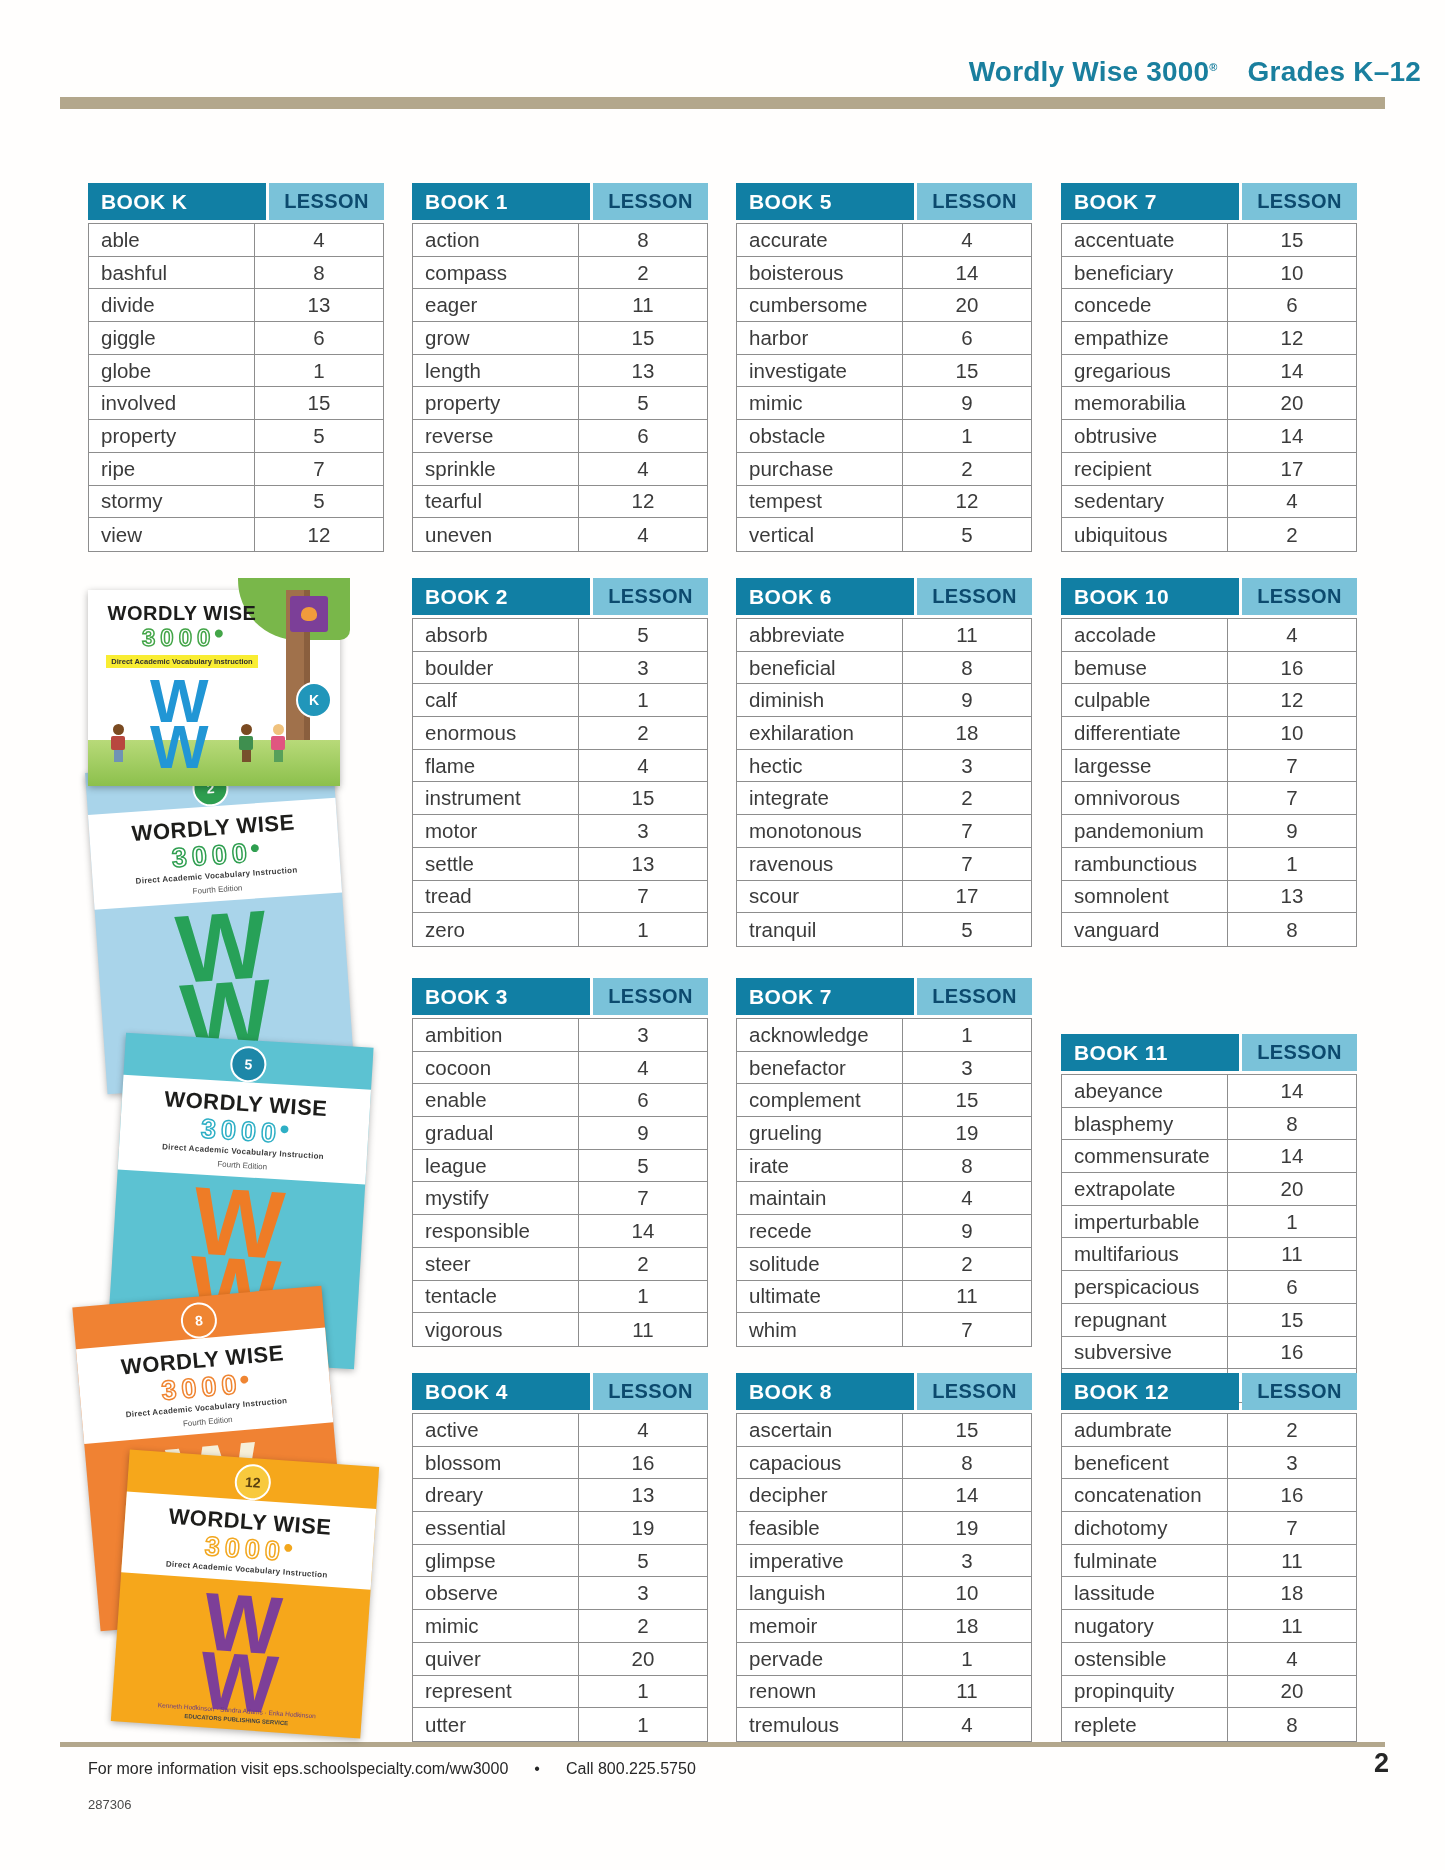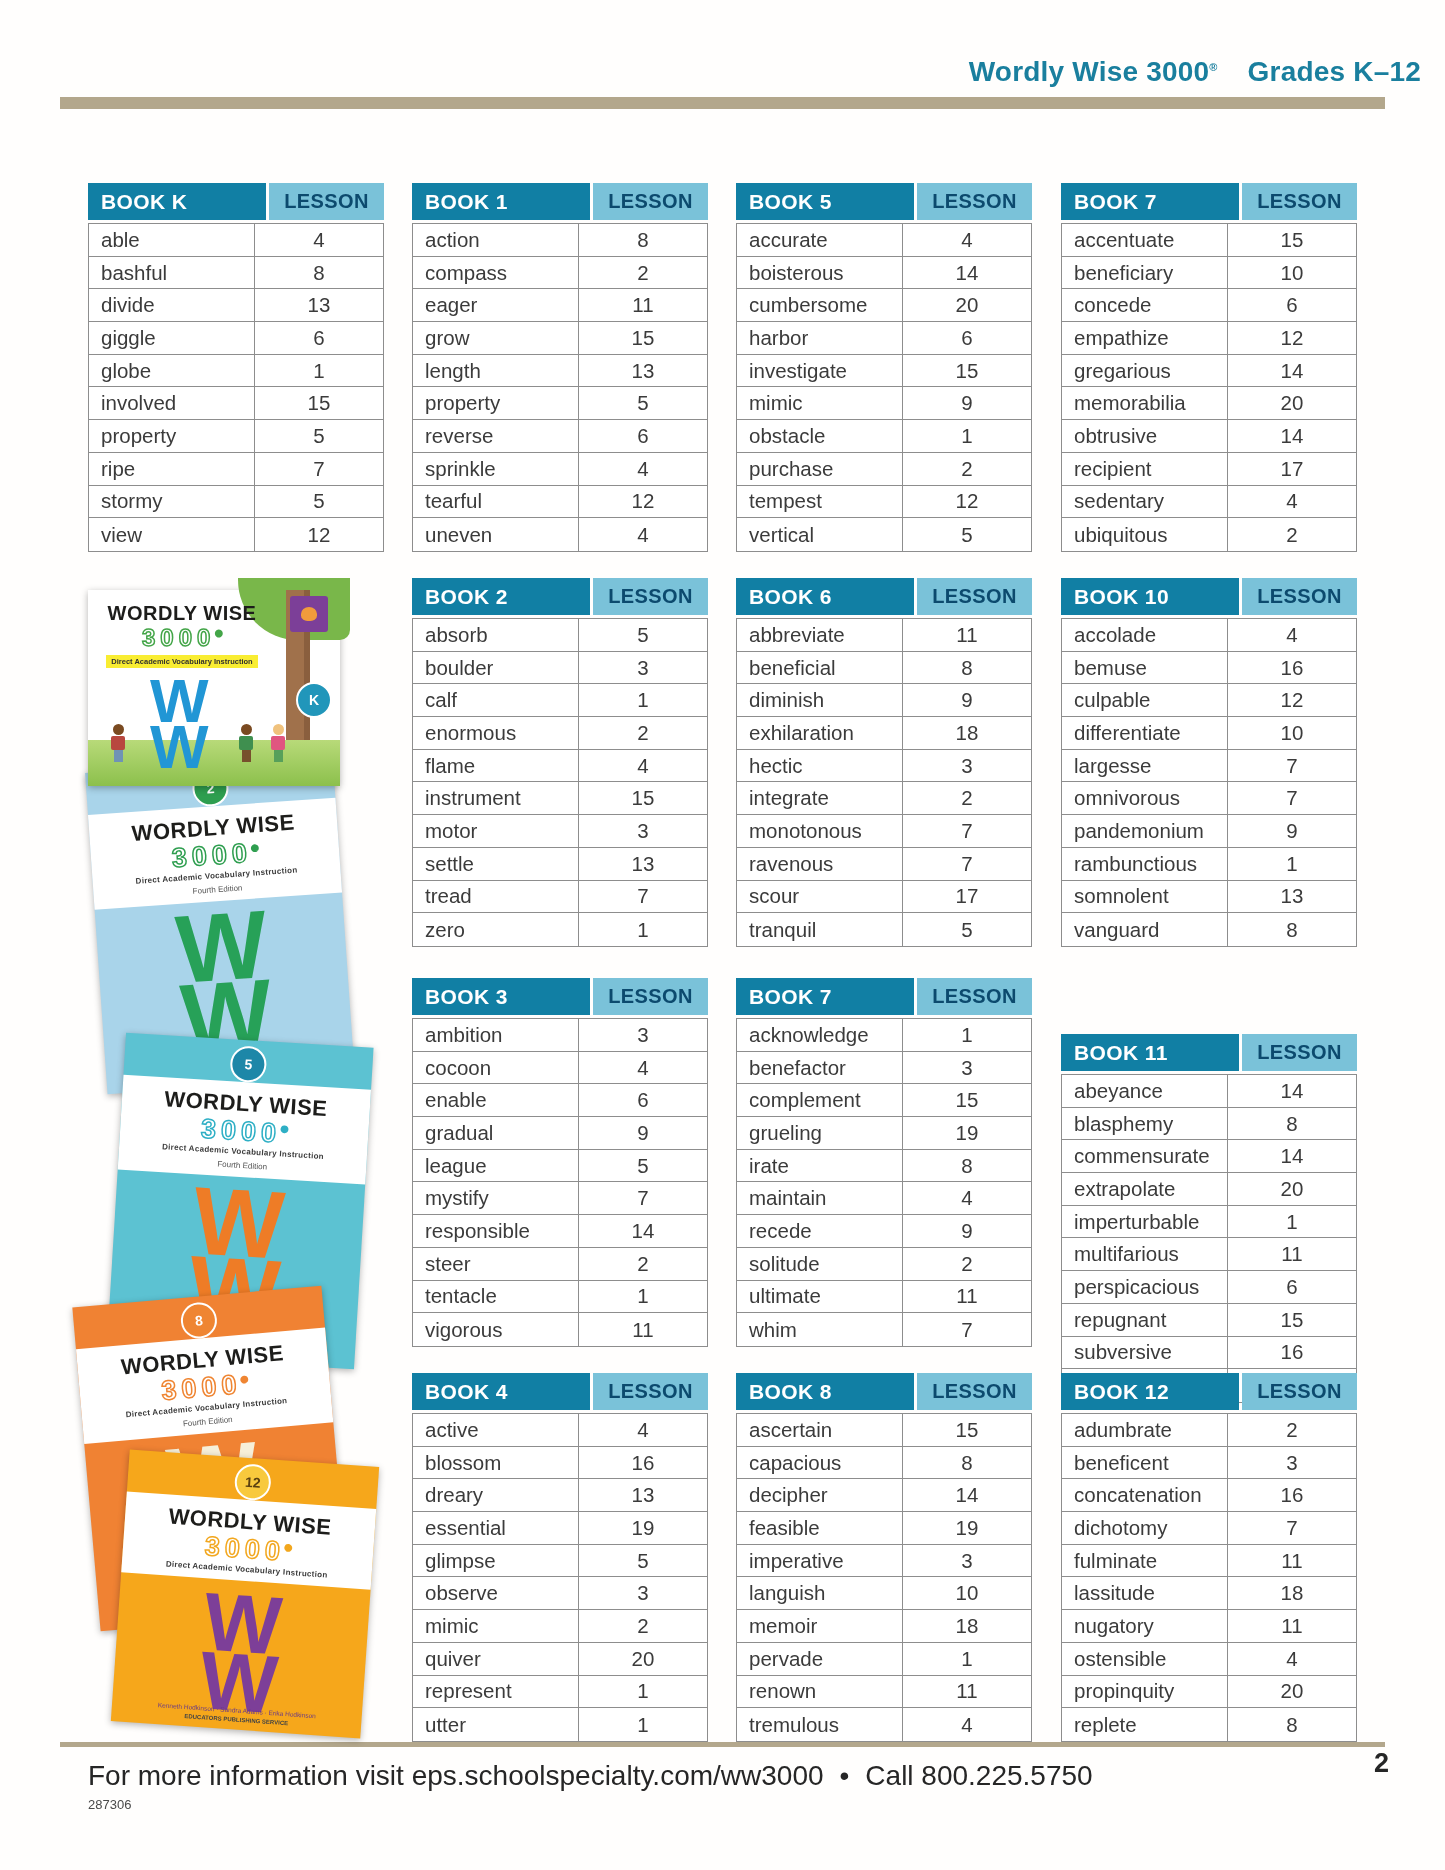--- a/index.html
+++ b/index.html
@@ -63,22 +63,22 @@
   .covk-ww{position:absolute; left:62px; top:88px; right:auto; font-size:62px; line-height:.74; text-align:center;}
   .kid{position:absolute; bottom:24px; width:16px; z-index:2;}
   .kid .head{width:11px; height:11px; border-radius:50%; margin:0 auto;}
   .kid .torso{width:14px; height:14px; margin:1px auto 0; border-radius:2px;}
   .kid .legs{width:9px; height:12px; margin:0 auto;}
   .kid1{left:22px;} .kid1 .head{background:#7a4a21;} .kid1 .torso{background:#b8473f;} .kid1 .legs{background:#6f93b5;}
   .kid2{left:150px;} .kid2 .head{background:#7a4a21;} .kid2 .torso{background:#3f8f4f;} .kid2 .legs{background:#77502c;}
   .kid3{left:182px;} .kid3 .head{background:#f0c27d;} .kid3 .torso{background:#e05680;} .kid3 .legs{background:#57a05a;}
   
   .botrule{position:absolute; top:1742px; left:60px; width:1325px; height:5px; background:var(--c-rule);}
-  .footline{position:absolute; top:1760px; left:88px; display:flex; gap:16px; align-items:baseline;
-    font-size:28px; color:#262626;}
+  .footline{position:absolute; top:1760px; left:88px; display:flex; gap:26px; align-items:baseline;
+    font-size:16px; color:#262626;}
   .pagenum{position:absolute; top:1748px; right:92px; font-size:27px; font-weight:bold; color:#262626;}
   .doccode{position:absolute; top:1797px; left:88px; font-size:13px; color:#4a4a4a;}
 </style>
 </head>
 <body>
 
 <div class="page">
 
   <div class="brandline">
     <span><span>Wordly Wise 3000</span><sup>®</sup></span>

